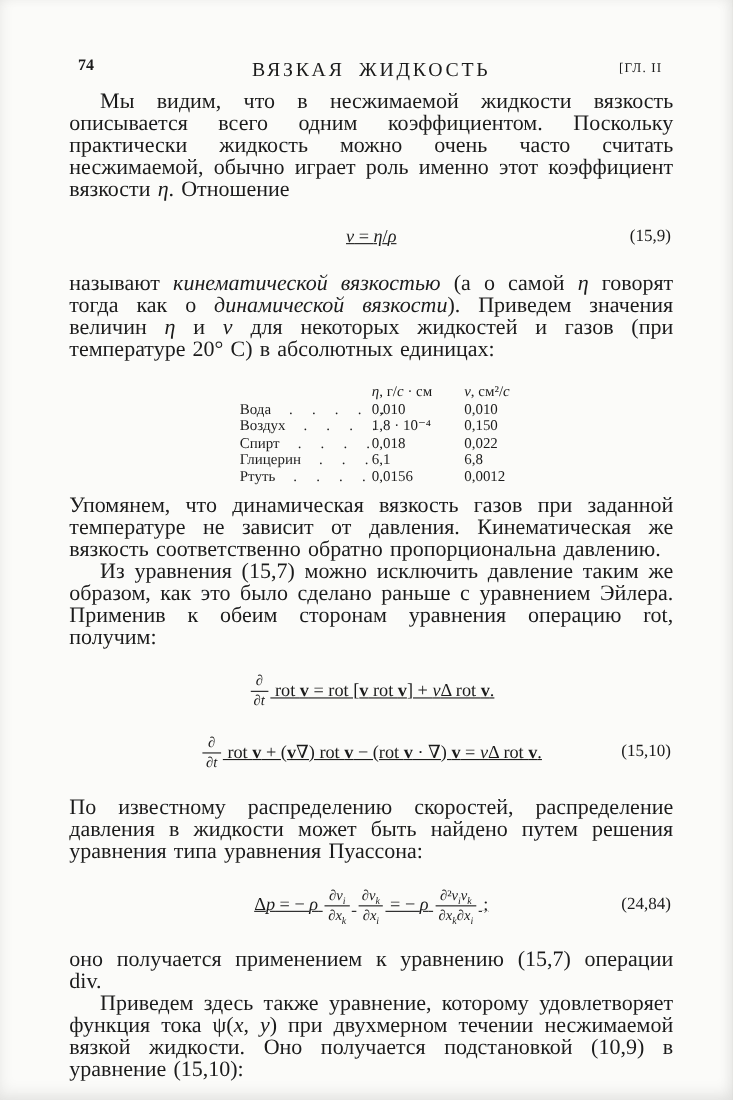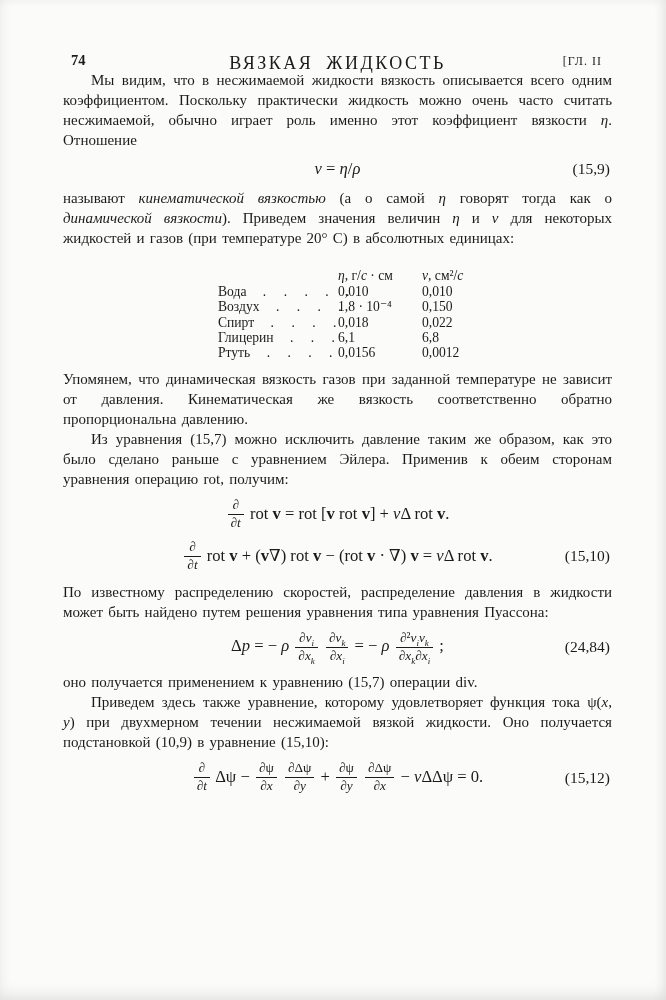--- a/index.html
+++ b/index.html
@@ -19,20 +19,21 @@
   }
   .content {
     position: absolute;
     left: 63px; top: 52px;
     width: 549px;
   }
   
   .running-head {
     position: relative;
     height: 18px;
+    margin-bottom: 12px;
     font-size: 13px;
   }
   .page-number {
     position: absolute; left: 8px; top: 0;
     font-weight: bold; font-size: 14.5px;
   }
   .head-title {
     position: absolute; left: 0; right: 0; top: 1px;
     text-align: center;
     letter-spacing: 2.5px;
@@ -40,37 +41,38 @@
     word-spacing: 6px;
   }
   .head-chapter {
     position: absolute; right: 10px; top: 2px;
     font-size: 12px;
     letter-spacing: 1px;
   }
   
   .body-text {
     margin: 0;
-    font-size: 15px;
+    font-size: 20px;
     line-height: 20px;
     text-align: justify;
     word-spacing: 1.5px;
   }
   .indent { text-indent: 28px; }
   .it { font-style: italic; }
   .bd { font-weight: bold; }
   .sb { vertical-align: sub; font-size: 0.68em; font-style: italic; line-height: 0; }
   
   .equation {
     position: relative;
     text-align: center;
-    margin: 9px 0;
+    margin: 23px 0;
     font-size: 16.6px;
     line-height: 1.2;
     white-space: nowrap;
+    text-decoration: underline;
   }
   .eq-number {
     position: absolute; right: 2px; top: 50%;
     transform: translateY(-50%);
     font-size: 15.5px;
   }
   .frac {
     display: inline-block;
     vertical-align: -0.62em;
     text-align: center;

